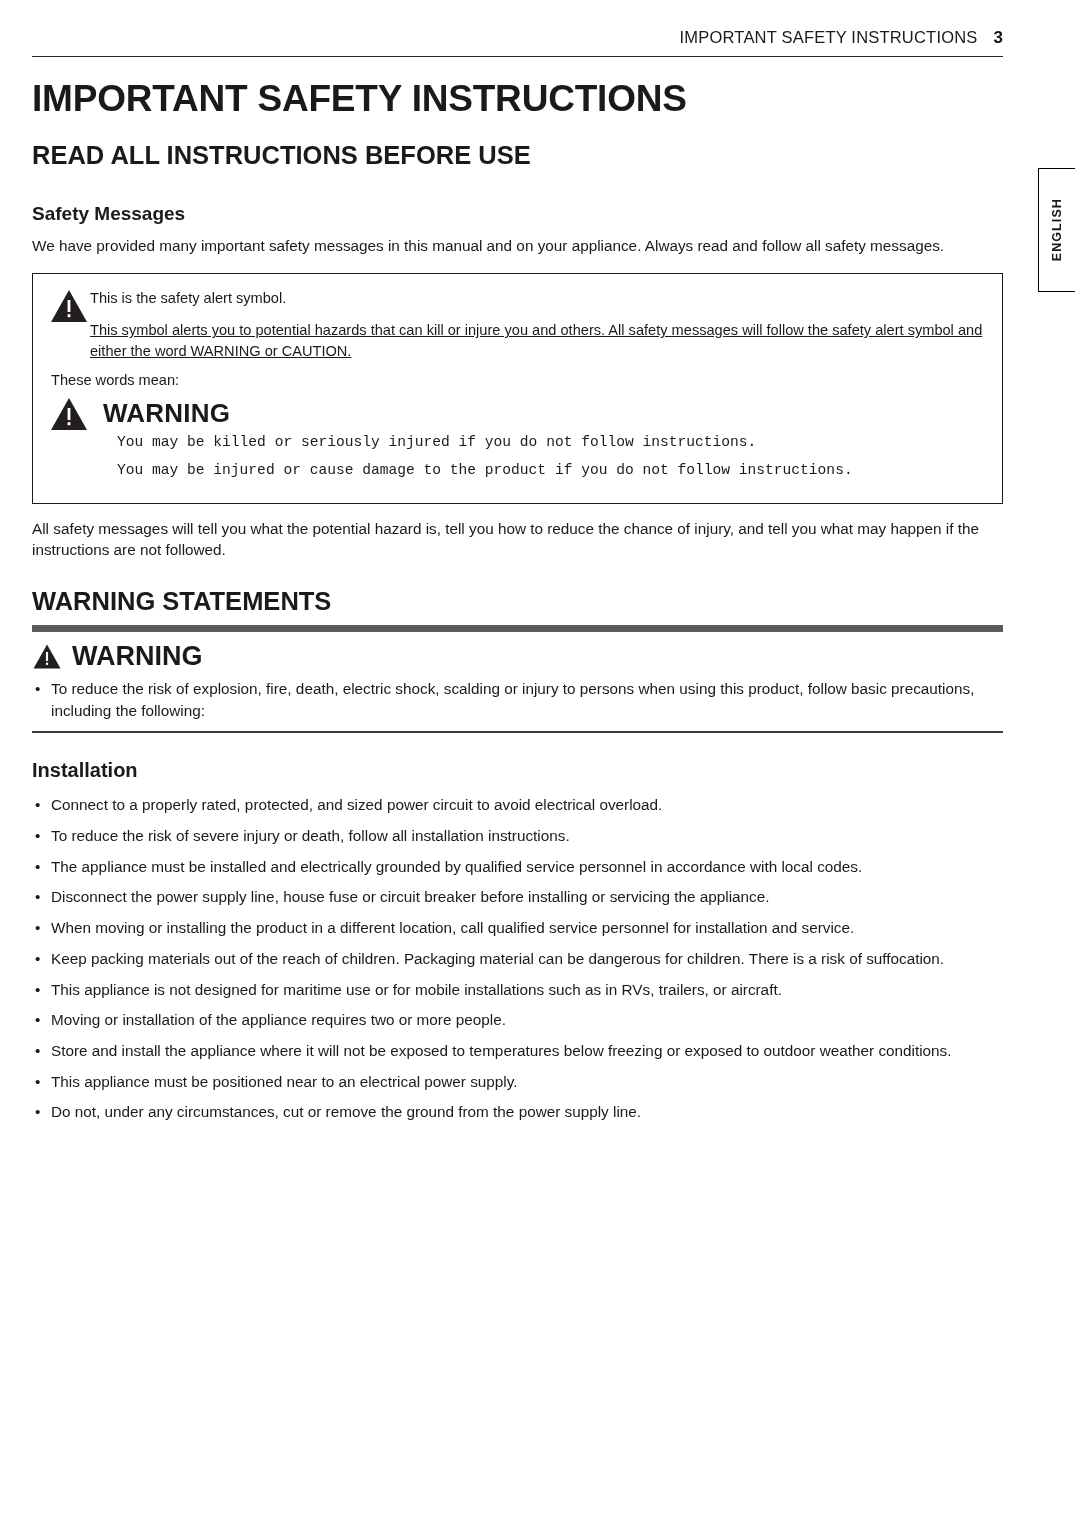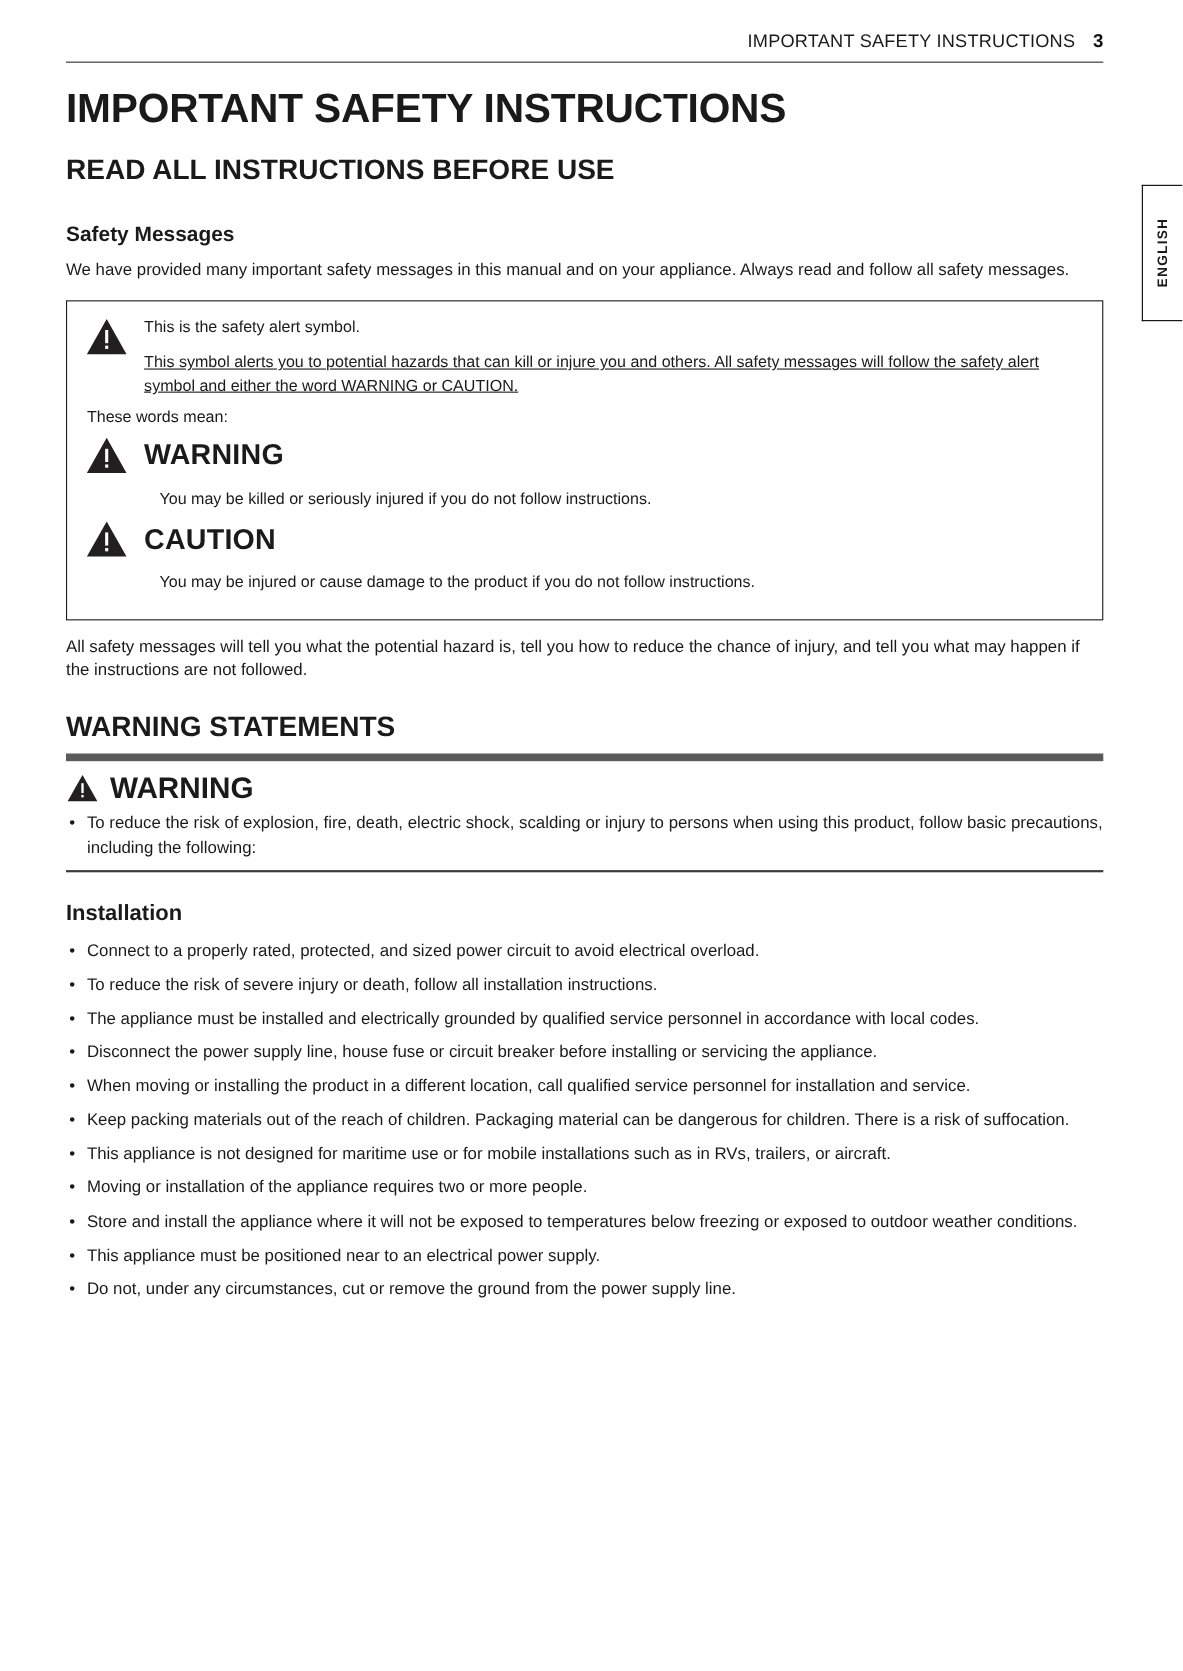--- a/index.html
+++ b/index.html
@@ -13,21 +13,21 @@
     font-family: "Liberation Sans", sans-serif;
     color: #1a1a1a;
     position: relative;
     overflow: hidden;
   }
   .page {
     position: relative;
     width: 1075px;
     height: 1304px;
     box-sizing: border-box;
-    padding: 28px 72px 0 60px;
+    padding: 28px 72px 0 32px;
   }
 
   
   .runhead {
     display: flex;
     align-items: baseline;
     justify-content: flex-end;
     gap: 16px;
     padding-bottom: 8px;
     border-bottom: 1.6px solid #2a2a2a;
@@ -99,21 +99,21 @@
 
   
   .alert-box {
     border: 1.3px solid #1a1a1a;
     padding: 14px 16px 14px 16px;
     margin: 0 0 14px 0;
   }
   .alert-row {
     display: flex;
     align-items: flex-start;
-    gap: 14px;
+    gap: 1px;
     justify-content: center;
   }
   .tri {
     flex: 0 0 auto;
     position: relative;
     width: 40px;
     height: 36px;
   }
   .tri svg { display: block; }
   .alert-text-col {
@@ -135,22 +135,23 @@
     gap: 14px;
     margin-top: 6px;
   }
   .word-label {
     font-size: 26px;
     font-weight: bold;
     letter-spacing: 0.2px;
   }
   .word-desc {
     font-size: 14.6px;
-    margin: 12px 0 8px 68px;
+    margin: 0 0 8px 68px;
     line-height: 1.4;
+    font-family: Liberation Mono, monospace;
   }
 
   
   .warn-banner-rule {
     height: 7px;
     background: #5a5a5a;
     margin-top: 6px;
   }
   .warn-banner-rule.thin {
     height: 2.6px;
@@ -236,30 +237,20 @@
         <svg width="40" height="36" viewBox="0 0 40 36" aria-hidden="true">
           <polygon points="20,2 38,34 2,34" fill="#231f20"></polygon>
           <rect x="18.6" y="12" width="2.8" height="12" fill="#ffffff"></rect>
           <rect x="18.6" y="26.2" width="2.8" height="3" fill="#ffffff"></rect>
         </svg>
       </div>
       <div class="word-label">WARNING</div>
     </div>
     <div class="word-desc">You may be killed or seriously injured if you do not follow instructions.</div>
 
-    <div class="word-row">
-      <div class="tri">
-        <svg width="40" height="36" viewBox="0 0 40 36" aria-hidden="true">
-          <polygon points="20,2 38,34 2,34" fill="#231f20"></polygon>
-          <rect x="18.6" y="12" width="2.8" height="12" fill="#ffffff"></rect>
-          <rect x="18.6" y="26.2" width="2.8" height="3" fill="#ffffff"></rect>
-        </svg>
-      </div>
-      <div class="word-label">CAUTION</div>
-    </div>
     <div class="word-desc">You may be injured or cause damage to the product if you do not follow instructions.</div>
   </div>
 
   <p class="body">All safety messages will tell you what the potential hazard is, tell you how to reduce the chance of injury, and tell you what may happen if the instructions are not followed.</p>
 
   <h2 class="sec-title" style="margin:26px 0 10px 0;">WARNING STATEMENTS</h2>
 
   <div class="warn-banner-rule"></div>
 
   <div class="warn-head">

